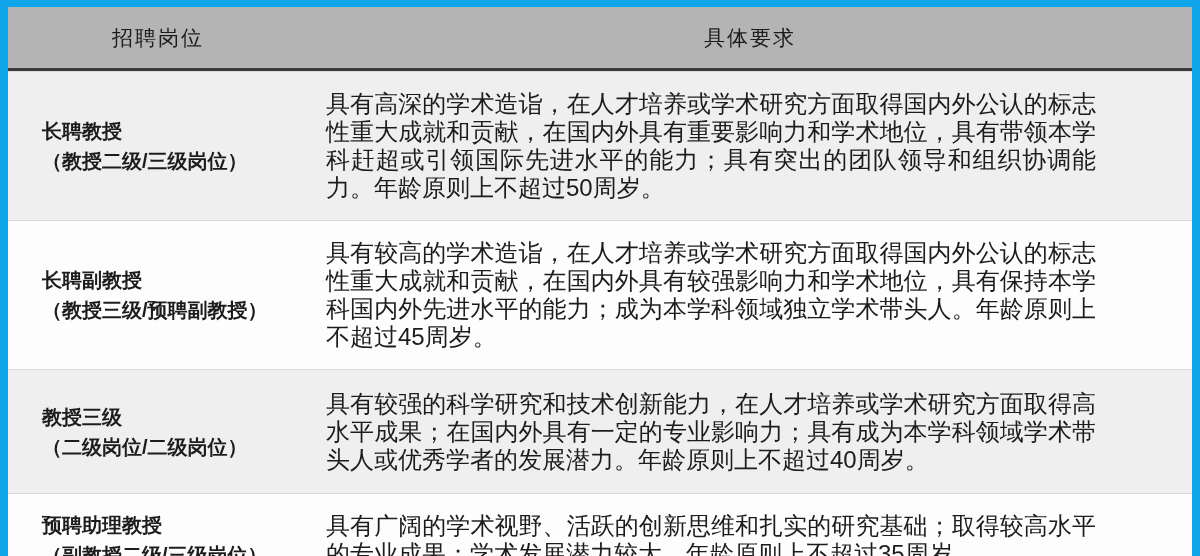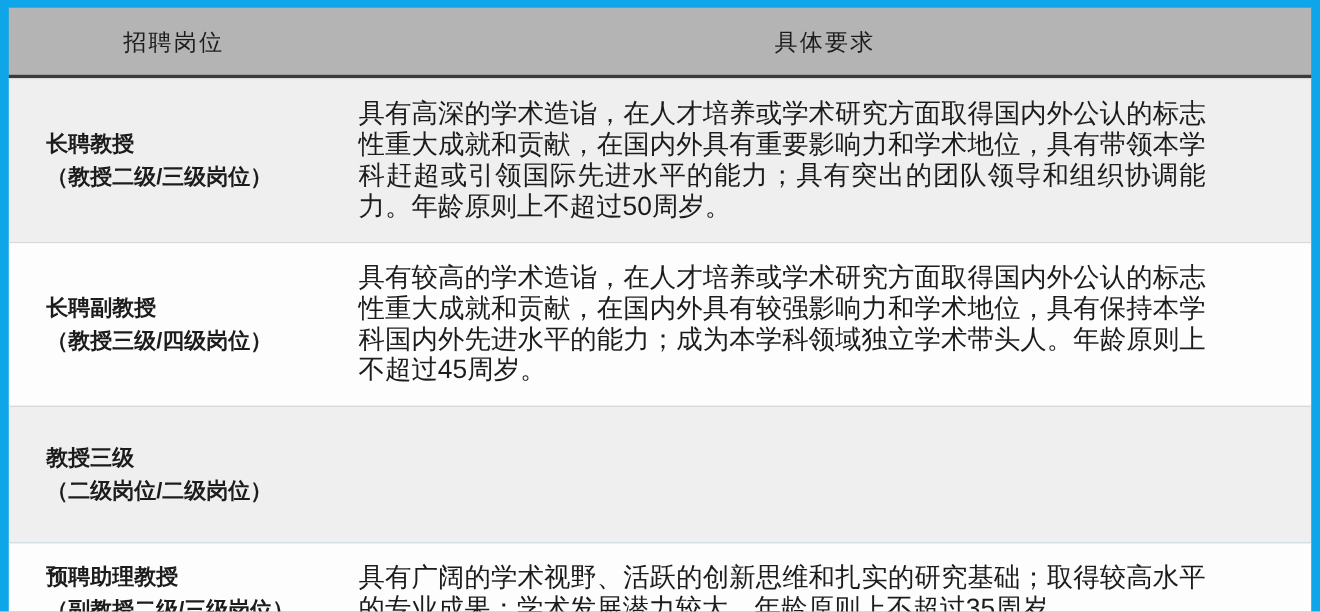--- a/index.html
+++ b/index.html
@@ -78,30 +78,31 @@
       <div class="cell-pos">
         <span>长聘教授</span>
         <span class="level">（教授二级/三级岗位）</span>
       </div>
       <div class="cell-req">具有高深的学术造诣，在人才培养或学术研究方面取得国内外公认的标志性重大成就和贡献，在国内外具有重要影响力和学术地位，具有带领本学科赶超或引领国际先进水平的能力；具有突出的团队领导和组织协调能力。年龄原则上不超过50周岁。</div>
     </div>
 
     <div class="row plain r2">
       <div class="cell-pos">
         <span>长聘副教授</span>
-        <span class="level">（教授三级/四级岗位）</span>
+        <span class="level">（教授三级/预聘副教授）</span>
       </div>
       <div class="cell-req">具有较高的学术造诣，在人才培养或学术研究方面取得国内外公认的标志性重大成就和贡献，在国内外具有较强影响力和学术地位，具有保持本学科国内外先进水平的能力；成为本学科领域独立学术带头人。年龄原则上不超过45周岁。</div>
     </div>
 
     <div class="row stripe r3">
       <div class="cell-pos">
         <span>教授三级</span>
         <span class="level">（二级岗位/二级岗位）</span>
       </div>
+      <div class="cell-req">具有较强的科学研究和技术创新能力，在人才培养或学术研究方面取得高水平成果；在国内外具有一定的专业影响力；具有成为本学科领域学术带头人或优秀学者的发展潜力。年龄原则上不超过40周岁。</div>
     </div>
 
     <div class="row plain r4">
       <div class="cell-pos">
         <span>预聘助理教授</span>
         <span class="level">（副教授二级/三级岗位）</span>
       </div>
       <div class="cell-req">具有广阔的学术视野、活跃的创新思维和扎实的研究基础；取得较高水平的专业成果；学术发展潜力较大。年龄原则上不超过35周岁。</div>
     </div>
 

